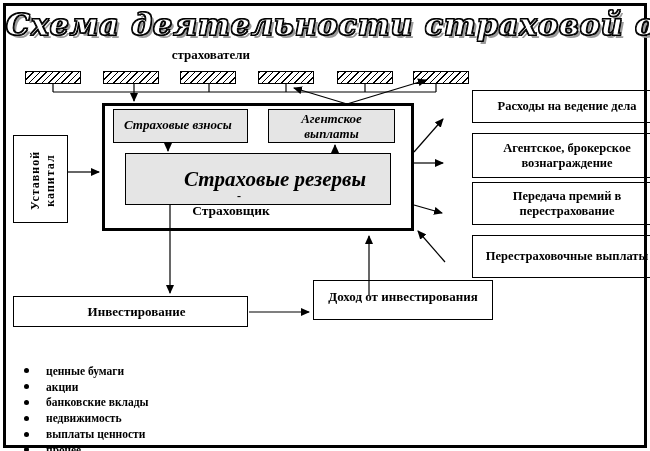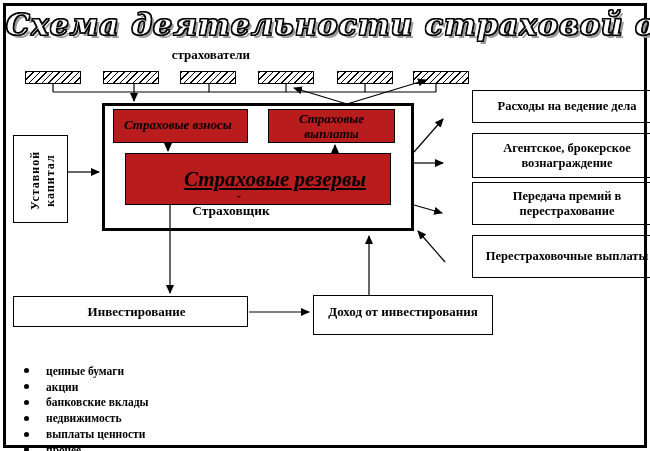--- a/index.html
+++ b/index.html
@@ -19,46 +19,46 @@
     text-shadow:-1px -1px 0 #000,1px -1px 0 #000,-1px 1px 0 #000,1px 1px 0 #000,3px 3px 0 #9a9a9a;
   }
   #policyholders{left:150px;top:47px;width:100px;text-align:right;font-weight:bold;font-size:13px;}
   
   .hatch{
     top:71px;width:56px;height:13px;border:1px solid #000;box-sizing:border-box;
     background:repeating-linear-gradient(135deg,#000 0px,#000 1.2px,#fff 1.2px,#fff 4.6px);
   }
   
   #main-box{left:102px;top:103px;width:312px;height:128px;border:3px solid #000;box-sizing:border-box;}
-  .thin{border:1.5px solid #000;box-sizing:border-box;background:#b91c1c;}
+  .thin{border:1.5px solid #000;box-sizing:border-box;background:#e5e5e5;}
   #premiums-box{left:113px;top:109px;width:135px;height:34px;}
   #premiums-box .lbl{margin:7px 0 0 10px;font-style:italic;font-weight:bold;font-size:13px;}
   #payouts-box{left:268px;top:109px;width:127px;height:34px;text-align:center;}
   #payouts-box .lbl{display:inline-block;width:86px;margin-top:1px;font-style:italic;font-weight:bold;font-size:13px;line-height:15px;}
   #reserves-box{left:125px;top:153px;width:266px;height:52px;display:flex;align-items:center;justify-content:center;}
-  #reserves-box .lbl{font-style:italic;font-weight:bold;font-size:21px;text-decoration:underline;margin-left:34px;}
+  #reserves-box .lbl{font-style:italic;font-weight:bold;font-size:21px;margin-left:34px;}
   #dash{left:232px;top:189px;width:14px;text-align:center;font-weight:bold;font-size:12px;}
   #insurer-label{left:102px;top:203px;width:258px;text-align:center;font-weight:bold;font-size:13.5px;}
   
   #capital-box{left:13px;top:135px;width:55px;height:88px;border:1.5px solid #000;box-sizing:border-box;}
   #capital-inner{position:absolute;left:-16px;top:17px;width:88px;height:55px;transform:rotate(-90deg);
     display:flex;flex-direction:column;align-items:center;justify-content:center;
     font-weight:bold;font-size:12px;line-height:15px;letter-spacing:1px;}
   
   .rbox{left:472px;width:190px;border:1.5px solid #000;box-sizing:border-box;
     display:flex;align-items:center;justify-content:center;text-align:center;
     font-weight:bold;font-size:12.5px;line-height:15px;padding:2px 10px;}
   #rbox-0{top:90px;height:33px;}
   #rbox-1{top:133px;height:45px;}
   #rbox-2{top:182px;height:43px;}
   #rbox-3{top:235px;height:43px;padding:2px 4px;}
   
   #invest-box{left:13px;top:296px;width:235px;height:31px;border:1.5px solid #000;box-sizing:border-box;
     display:flex;align-items:center;justify-content:center;font-weight:bold;font-size:13px;padding-left:12px;}
-  #income-box{left:313px;top:295px;width:180px;height:40px;border:1.5px solid #000;box-sizing:border-box;
+  #income-box{left:313px;top:280px;width:180px;height:40px;border:1.5px solid #000;box-sizing:border-box;
     display:flex;align-items:center;justify-content:center;font-weight:bold;font-size:13px;padding-bottom:6px;}
   
   #invest-list{left:20px;top:329px;width:260px;margin-top:34px;}
   .bullet-item{display:flex;align-items:center;height:15.8px;font-weight:bold;font-size:11.5px;}
   .bullet-dot{width:5px;height:5px;border-radius:50%;background:#000;margin:0 17px 0 4px;flex:0 0 auto;}
   #arrows{position:absolute;left:0;top:0;pointer-events:none;}
 </style>
 </head>
 <body>
 
@@ -75,21 +75,21 @@
   <div class="abs hatch" style="left:180px"></div>
   <div class="abs hatch" style="left:258px"></div>
   <div class="abs hatch" style="left:337px"></div>
   <div class="abs hatch" style="left:413px"></div>
 
   <div id="main-box" class="abs"></div>
   <div id="premiums-box" class="abs thin">
     <div class="lbl">Страховые взносы</div>
   </div>
   <div id="payouts-box" class="abs thin">
-    <div class="lbl">Страховые выплаты</div>
+    <div class="lbl">Агентское выплаты</div>
   </div>
   <div id="reserves-box" class="abs thin">
     <div class="lbl">Страховые резервы</div>
   </div>
   <div id="dash" class="abs">-</div>
   <div id="insurer-label" class="abs">Страховщик</div>
 
   <div id="capital-box" class="abs">
     <div id="capital-inner">
       <span>Уставной</span>

